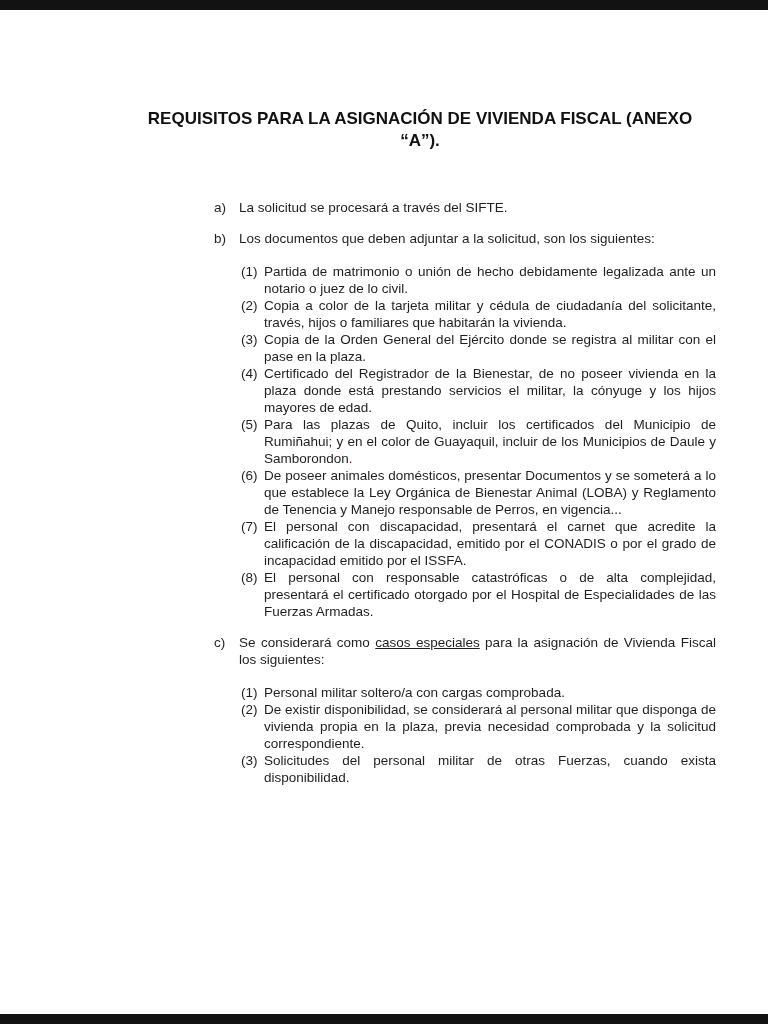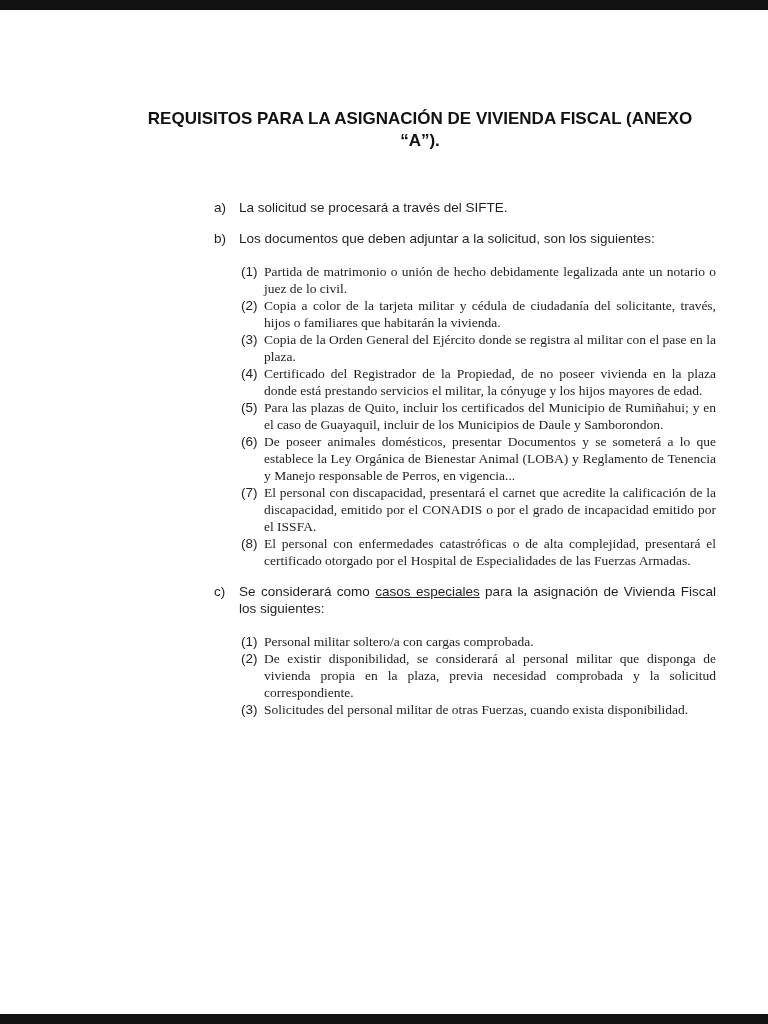--- a/index.html
+++ b/index.html
@@ -61,21 +61,20 @@
   }
   .row-inner {
     margin-left: 205px;
     width: 475px;
   }
   .row-inner .item-label {
     flex: 0 0 23px;
   }
   .row-inner .item-text {
     flex: 1;
-    font-family: Liberation Serif, serif;
   }
   .just {
     text-align: justify;
     text-justify: inter-word;
   }
   .item-label { white-space: nowrap; }
 
   .row-a { margin-top: 47px; }
   .row-b { margin-top: 14px; }
   .b-items { margin-top: 16px; }
@@ -115,37 +114,37 @@
     <div class="row row-inner">
       <span class="item-label">(2)</span>
       <div class="item-text just">Copia a color de la tarjeta militar y cédula de ciudadanía del solicitante, través, hijos o familiares que habitarán la vivienda.</div>
     </div>
     <div class="row row-inner">
       <span class="item-label">(3)</span>
       <div class="item-text just">Copia de la Orden General del Ejército donde se registra al militar con el pase en la plaza.</div>
     </div>
     <div class="row row-inner">
       <span class="item-label">(4)</span>
-      <div class="item-text just">Certificado del Registrador de la Propiedad, de no poseer vivienda en la plaza donde está prestando servicios el militar, la cónyuge y los hijos mayores de edad.</div>
+      <div class="item-text just">Certificado del Registrador de la Bienestar, de no poseer vivienda en la plaza donde está prestando servicios el militar, la cónyuge y los hijos mayores de edad.</div>
     </div>
     <div class="row row-inner">
       <span class="item-label">(5)</span>
-      <div class="item-text just"><span>Para las plazas de Quito, incluir los certificados del Municipio de Rumiñahui; y en el caso de Guayaquil, incluir de los Municipios de Daule y Samborondon</span><span class="red-dot">.</span></div>
+      <div class="item-text just"><span>Para las plazas de Quito, incluir los certificados del Municipio de Rumiñahui; y en el color de Guayaquil, incluir de los Municipios de Daule y Samborondon</span><span class="red-dot">.</span></div>
     </div>
     <div class="row row-inner">
       <span class="item-label">(6)</span>
       <div class="item-text just">De poseer animales domésticos, presentar Documentos y se someterá a lo que establece la Ley Orgánica de Bienestar Animal (LOBA) y Reglamento de Tenencia y Manejo responsable de Perros, en vigencia...</div>
     </div>
     <div class="row row-inner">
       <span class="item-label">(7)</span>
       <div class="item-text just">El personal con discapacidad, presentará el carnet que acredite la calificación de la discapacidad, emitido por el CONADIS o por el grado de incapacidad emitido por el ISSFA.</div>
     </div>
     <div class="row row-inner">
       <span class="item-label">(8)</span>
-      <div class="item-text just">El personal con enfermedades catastróficas o de alta complejidad, presentará el certificado otorgado por el Hospital de Especialidades de las Fuerzas Armadas.</div>
+      <div class="item-text just">El personal con responsable catastróficas o de alta complejidad, presentará el certificado otorgado por el Hospital de Especialidades de las Fuerzas Armadas.</div>
     </div>
   </div>
 
   <div class="row row-outer row-c">
     <span class="item-label">c)</span>
     <div class="item-text just"><span>Se considerará como </span><span class="underlined">casos especiales</span><span> para la asignación de Vivienda Fiscal los siguientes:</span></div>
   </div>
 
   <div class="c-items">
     <div class="row row-inner">

